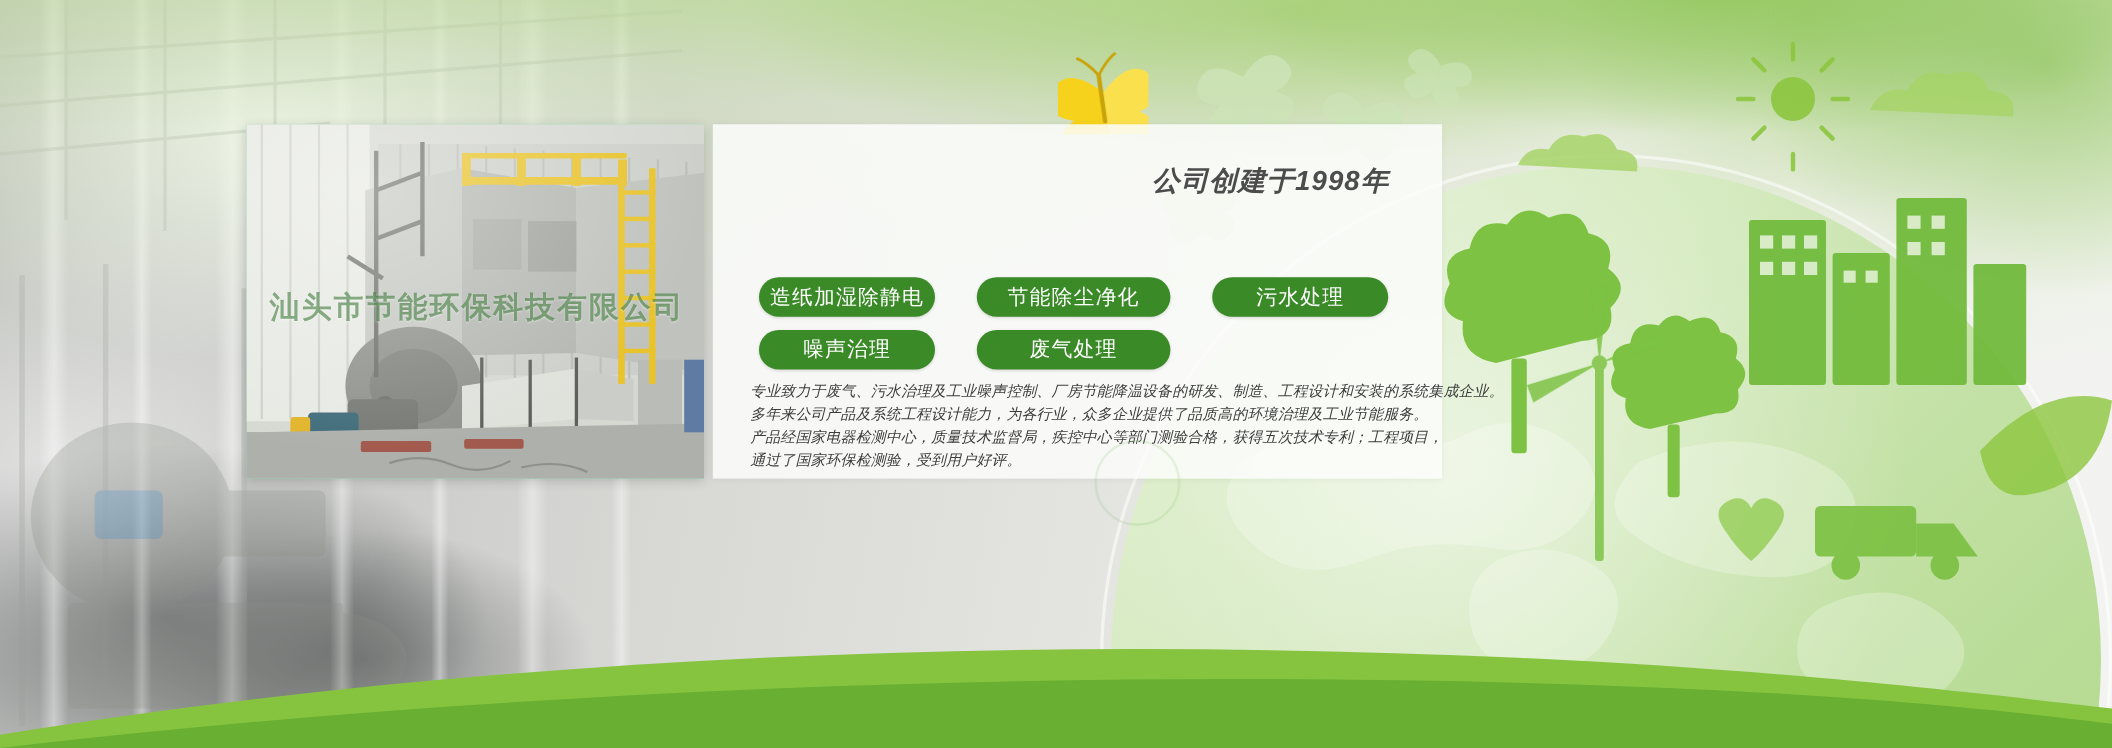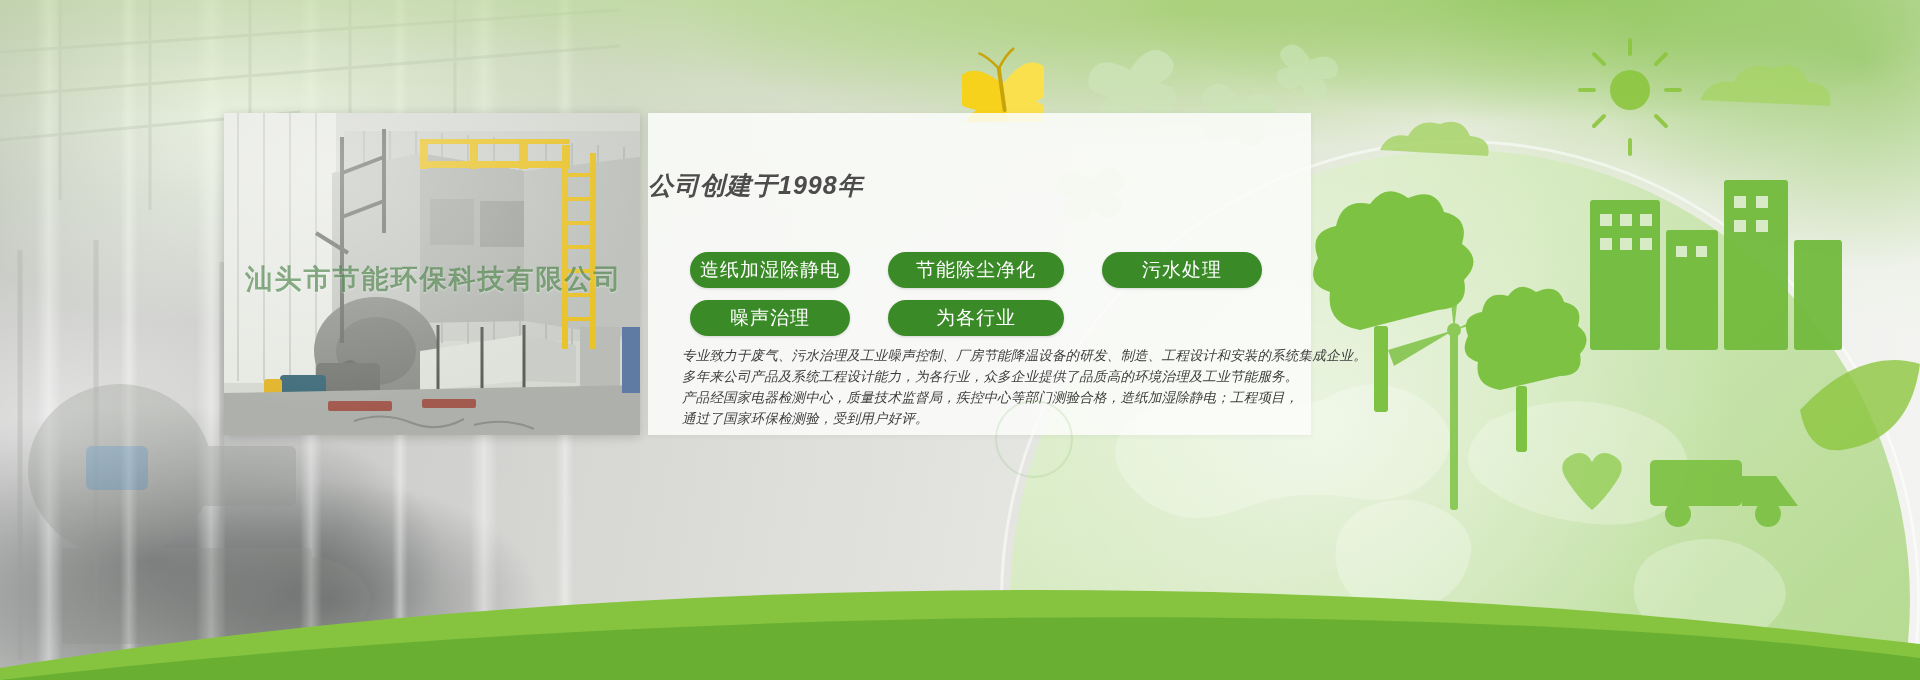--- a/index.html
+++ b/index.html
@@ -118,22 +118,22 @@
   
   .content-panel {
     position:absolute; left:648px; top:113px;
     width:663px; height:322px;
     background:rgba(252,253,250,.86);
     box-shadow:0 1px 6px rgba(0,0,0,.05);
   }
 
   
   .tagline {
-    position:absolute; left:648px; top:169px; width:663px;
-    text-align:left; padding-right:48px;
+    position:absolute; left:648px; top:148px; width:663px;
+    text-align:right; padding-right:48px;
     font-size:25px; font-weight:700; font-style:italic;
     color:#4c4c4c; letter-spacing:1px;
   }
   
   .headline {
     position:absolute; left:648px; top:190px; width:680px;
     text-align:right; padding-right:30px;
     font-size:49px; font-weight:700; letter-spacing:3px;
     color:#2e7d24; white-space:nowrap;
     text-shadow:1px 1px 0 rgba(255,255,255,.7);
@@ -466,25 +466,25 @@
   <div class="content-panel"></div>
 
   <div class="tagline">公司创建于1998年</div>
 
 
   <div class="pill-grid">
     <div class="pill">造纸加湿除静电</div>
     <div class="pill">节能除尘净化</div>
     <div class="pill">污水处理</div>
     <div class="pill">噪声治理</div>
-    <div class="pill">为各行业</div>
+    <div class="pill">废气处理</div>
   </div>
 
   <div class="desc">
     <p>专业致力于废气、污水治理及工业噪声控制、厂房节能降温设备的研发、制造、工程设计和安装的系统集成企业。</p>
     <p>多年来公司产品及系统工程设计能力，为各行业，众多企业提供了品质高的环境治理及工业节能服务。</p>
-    <p>产品经国家电器检测中心，质量技术监督局，疾控中心等部门测验合格，造纸加湿除静电；工程项目，</p>
+    <p>产品经国家电器检测中心，质量技术监督局，疾控中心等部门测验合格，获得五次技术专利；工程项目，</p>
     <p>通过了国家环保检测验，受到用户好评。</p>
   </div>
 
   <div class="seal"></div>
 
 </div>
 
 </body></html>

